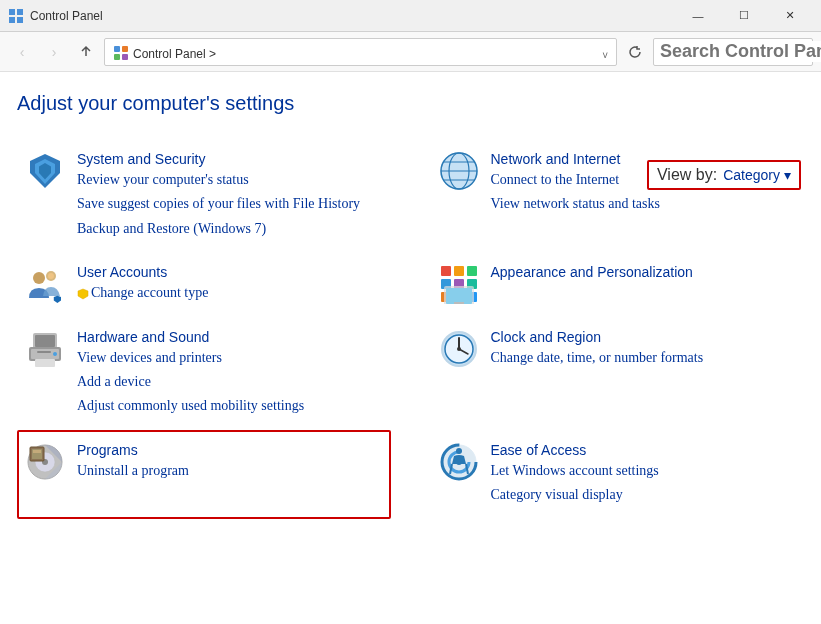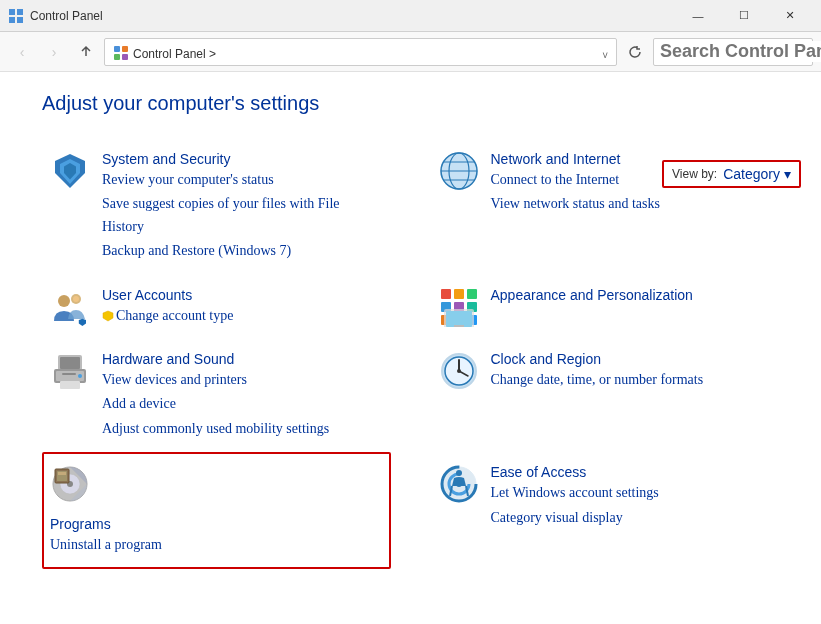--- a/index.html
+++ b/index.html
@@ -122,21 +122,21 @@
       border: none;
       outline: none;
       flex: 1;
       font-size: 18px;
       color: #999;
       font-weight: bold;
     }
 
     
     .content {
-      padding: 20px 42px;
+      padding: 20px 17px;
       background: #fff;
     }
 
     .page-title {
       font-size: 20px;
       font-weight: 300;
       color: #003399;
       margin-bottom: 24px;
     }
 
@@ -145,21 +145,21 @@
       top: 88px;
       right: 20px;
       display: flex;
       align-items: center;
       gap: 6px;
       border: 2px solid #cc0000;
       padding: 4px 8px;
       border-radius: 2px;
     }
     .viewby-label {
-      font-size: 12px;
+      font-size: 16px;
       color: #333;
     }
     .viewby-select {
       font-size: 14px;
       color: #003399;
       display: flex;
       align-items: center;
       gap: 4px;
       cursor: pointer;
     }
@@ -175,21 +175,20 @@
       display: flex;
       align-items: flex-start;
       padding: 12px 8px;
       gap: 12px;
       cursor: pointer;
     }
     .category-item.highlighted {
       border: 2px solid #cc0000;
       border-radius: 2px;
       padding: 10px 6px;
-      flex-direction: column;
     }
     .category-icon {
       width: 40px;
       height: 40px;
       flex-shrink: 0;
       display: flex;
       align-items: center;
       justify-content: center;
     }
     .category-text {

